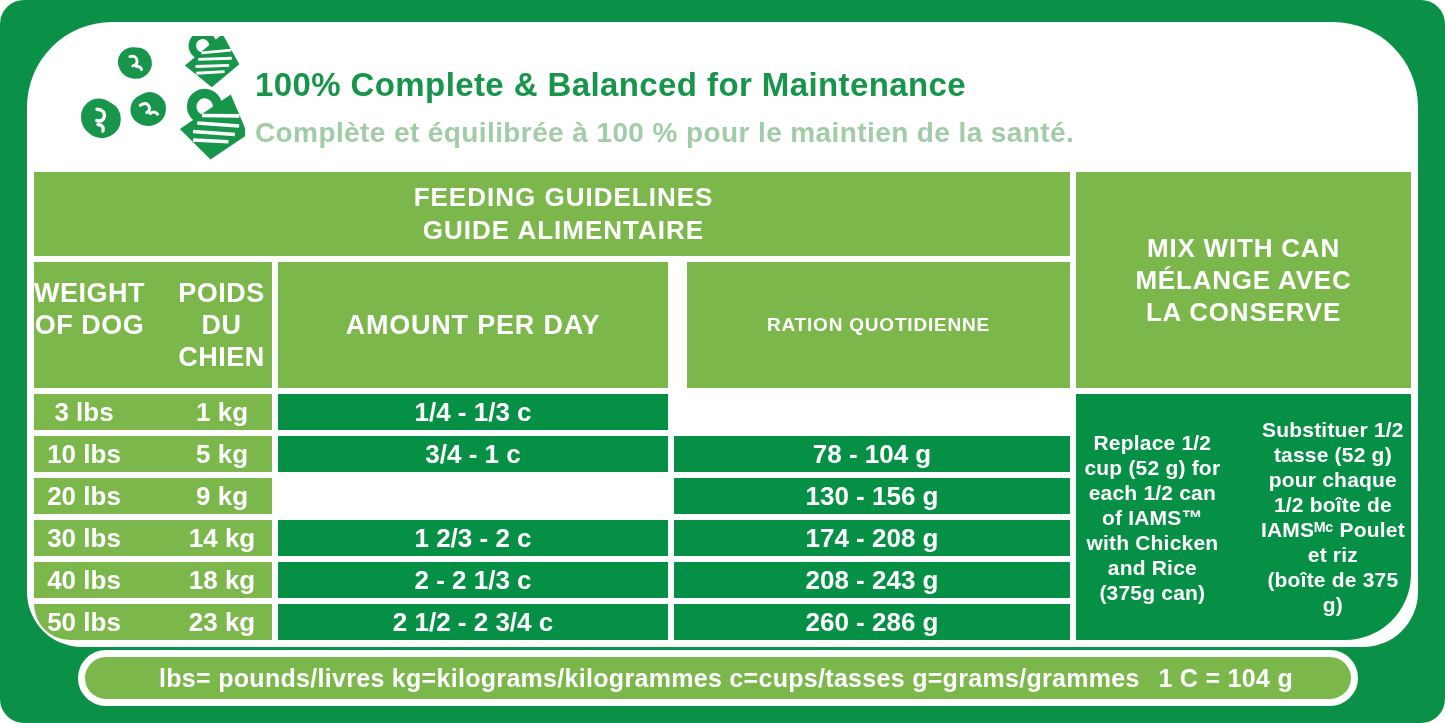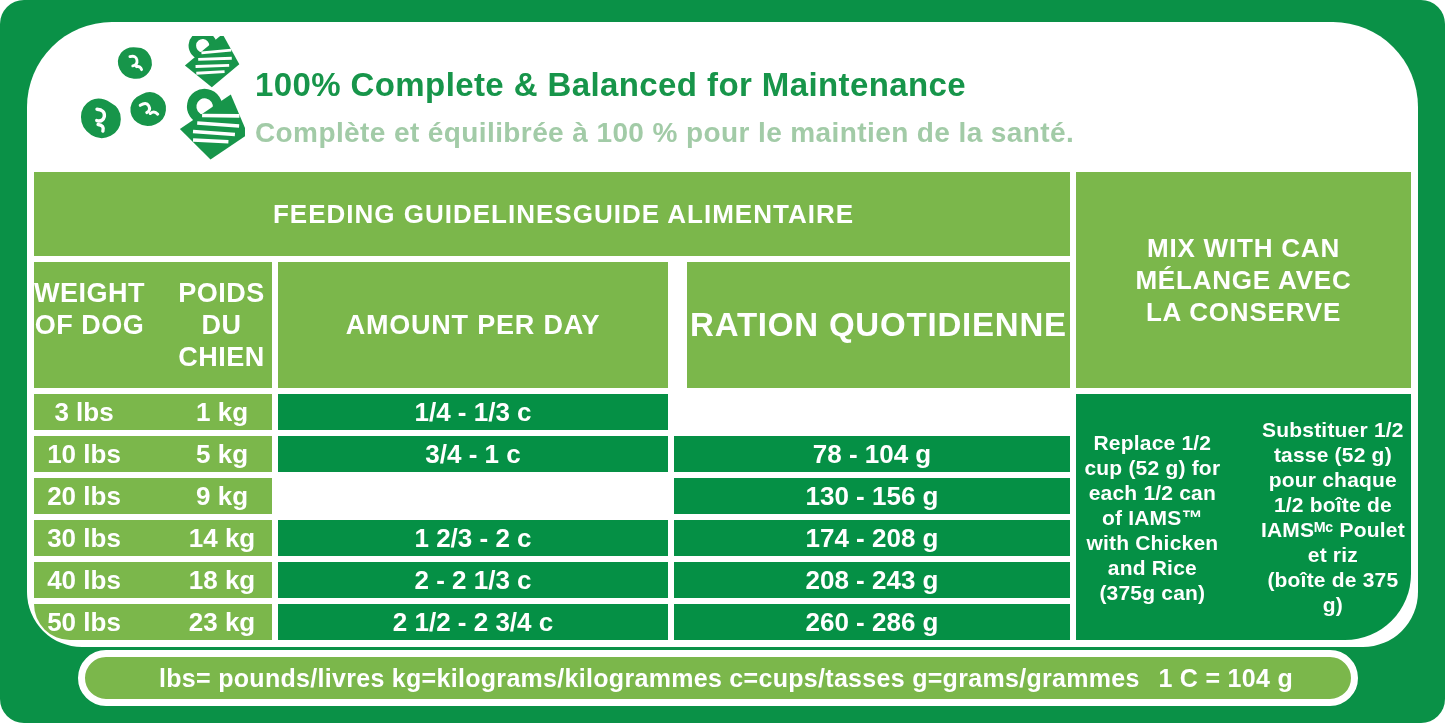--- a/index.html
+++ b/index.html
@@ -11,25 +11,25 @@
   .hdr{position:relative;height:150px;}
   .art{position:absolute;left:48px;top:14px;}
   .titles{position:absolute;left:228px;top:44px;}
   .title{font-size:33px;color:#17954A;letter-spacing:.4px;}
   .subtitle{font-size:28px;color:#A2CBA7;letter-spacing:.4px;margin-top:13px;}
   .tbl{display:grid;grid-template-columns:238px 390px 396px 1fr;
        grid-template-rows:84px 126px repeat(6,36px);gap:6px;padding:0 7px 7px 7px;}
   .cell{display:flex;align-items:center;justify-content:center;color:#fff;text-align:center;}
   .lt{background:#7BB74B;}
   .dk{background:#059045;}
-  .band{grid-column:1/4;grid-row:1;flex-direction:row;font-size:26px;letter-spacing:1px;line-height:33px;padding-left:23px;}
+  .band{grid-column:1/4;grid-row:1;flex-direction:column;font-size:26px;letter-spacing:1px;line-height:33px;padding-left:23px;}
   .mixhdr{grid-column:4;grid-row:1/3;font-size:26px;letter-spacing:.8px;line-height:32px;white-space:pre-line;}
   .wh{grid-column:1;grid-row:2;}
   .ah{grid-column:2;grid-row:2;font-size:27px;letter-spacing:.8px;}
-  .rh{grid-column:3;grid-row:2;font-size:33px;letter-spacing:.8px;margin-left:13px;}
+  .rh{grid-column:3;grid-row:2;font-size:19px;letter-spacing:.8px;margin-left:13px;}
   .wh2{display:flex;gap:26px;font-size:27px;line-height:32px;letter-spacing:.5px;white-space:pre-line;text-align:center;}
   .wcell{flex-direction:row;font-size:26px;gap:38px;}
   .wcell span{flex:1;text-align:center;}
   .vcell{font-size:26px;}
   .mixpanel{grid-column:4;grid-row:3/9;justify-content:center;gap:26px;
             border-bottom-right-radius:66px;font-size:21px;line-height:25px;letter-spacing:.2px;}
   .note{white-space:pre-line;}
   .lastw{border-bottom-left-radius:48px;}
   .footer{position:absolute;left:78px;top:650px;width:1280px;height:56px;box-sizing:border-box;
           background:#7BB74B;border:7px solid #ffffff;border-radius:28px;display:flex;

